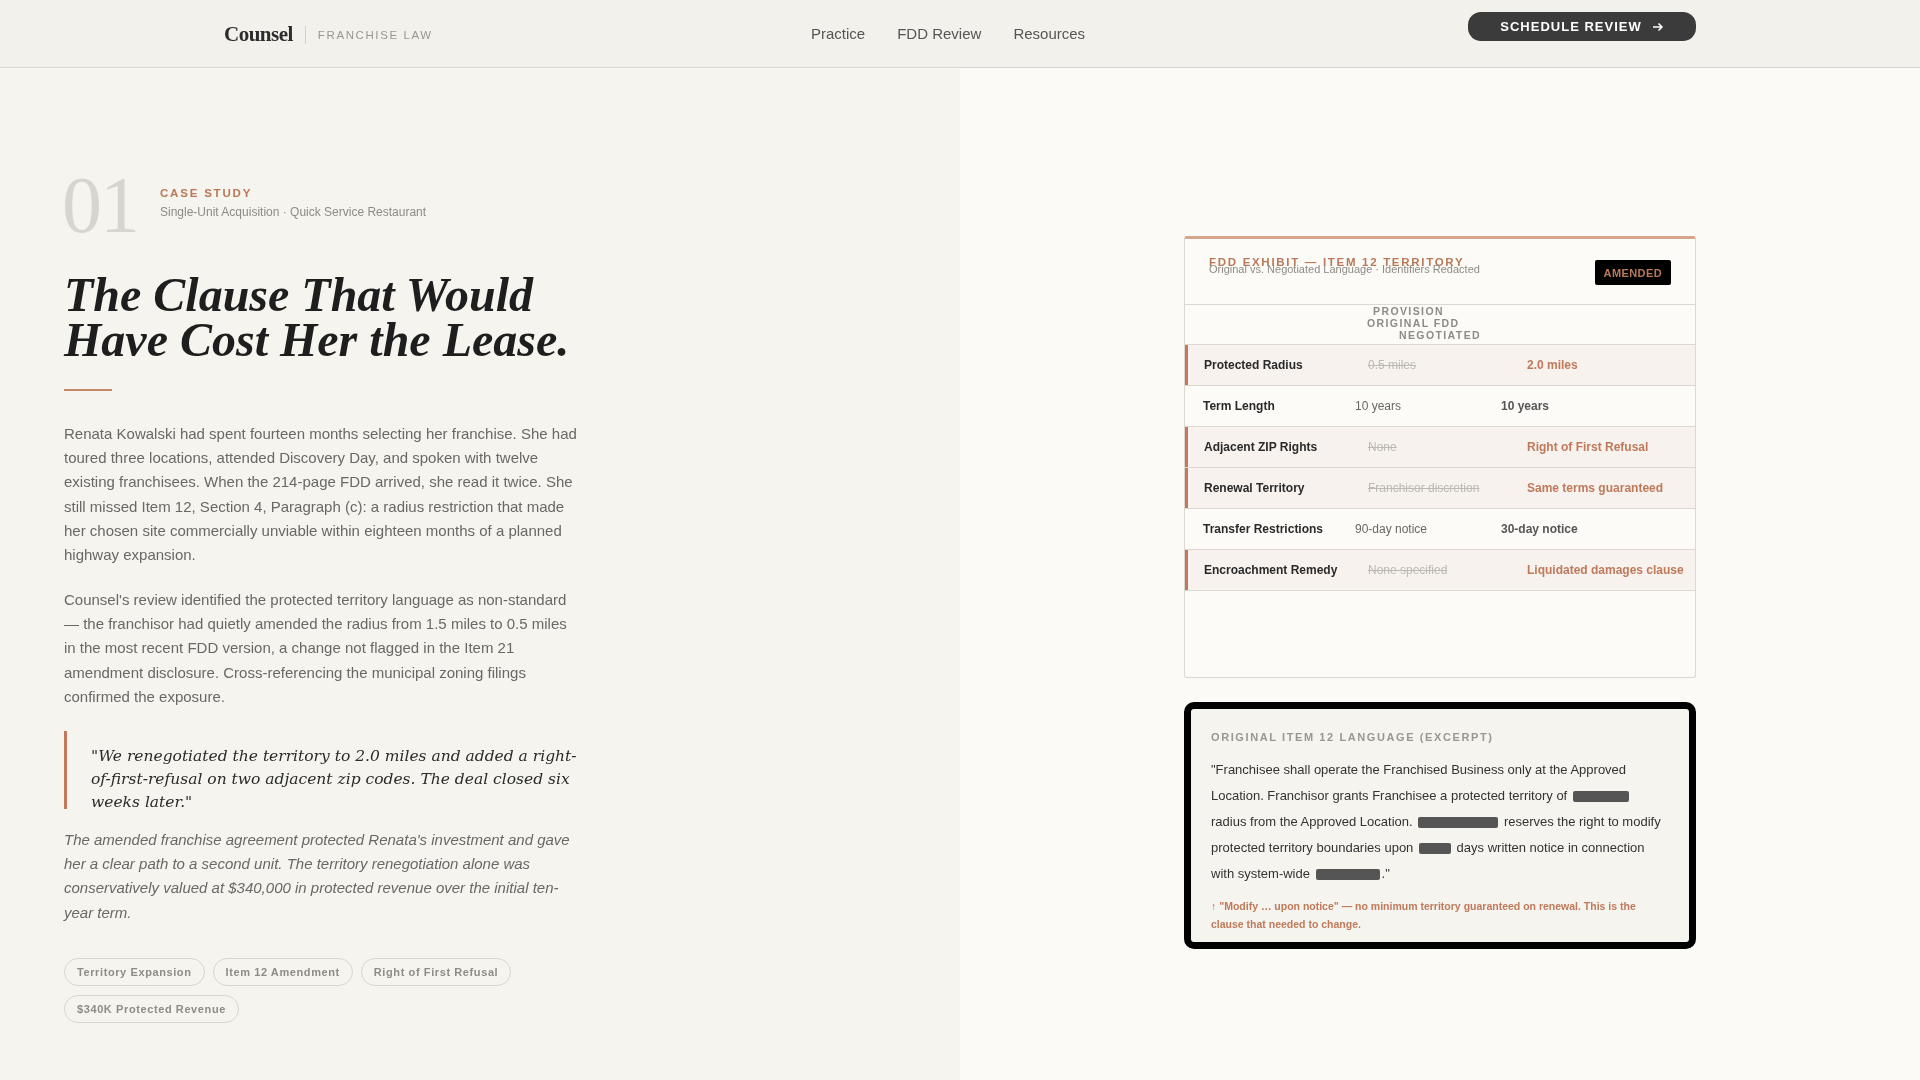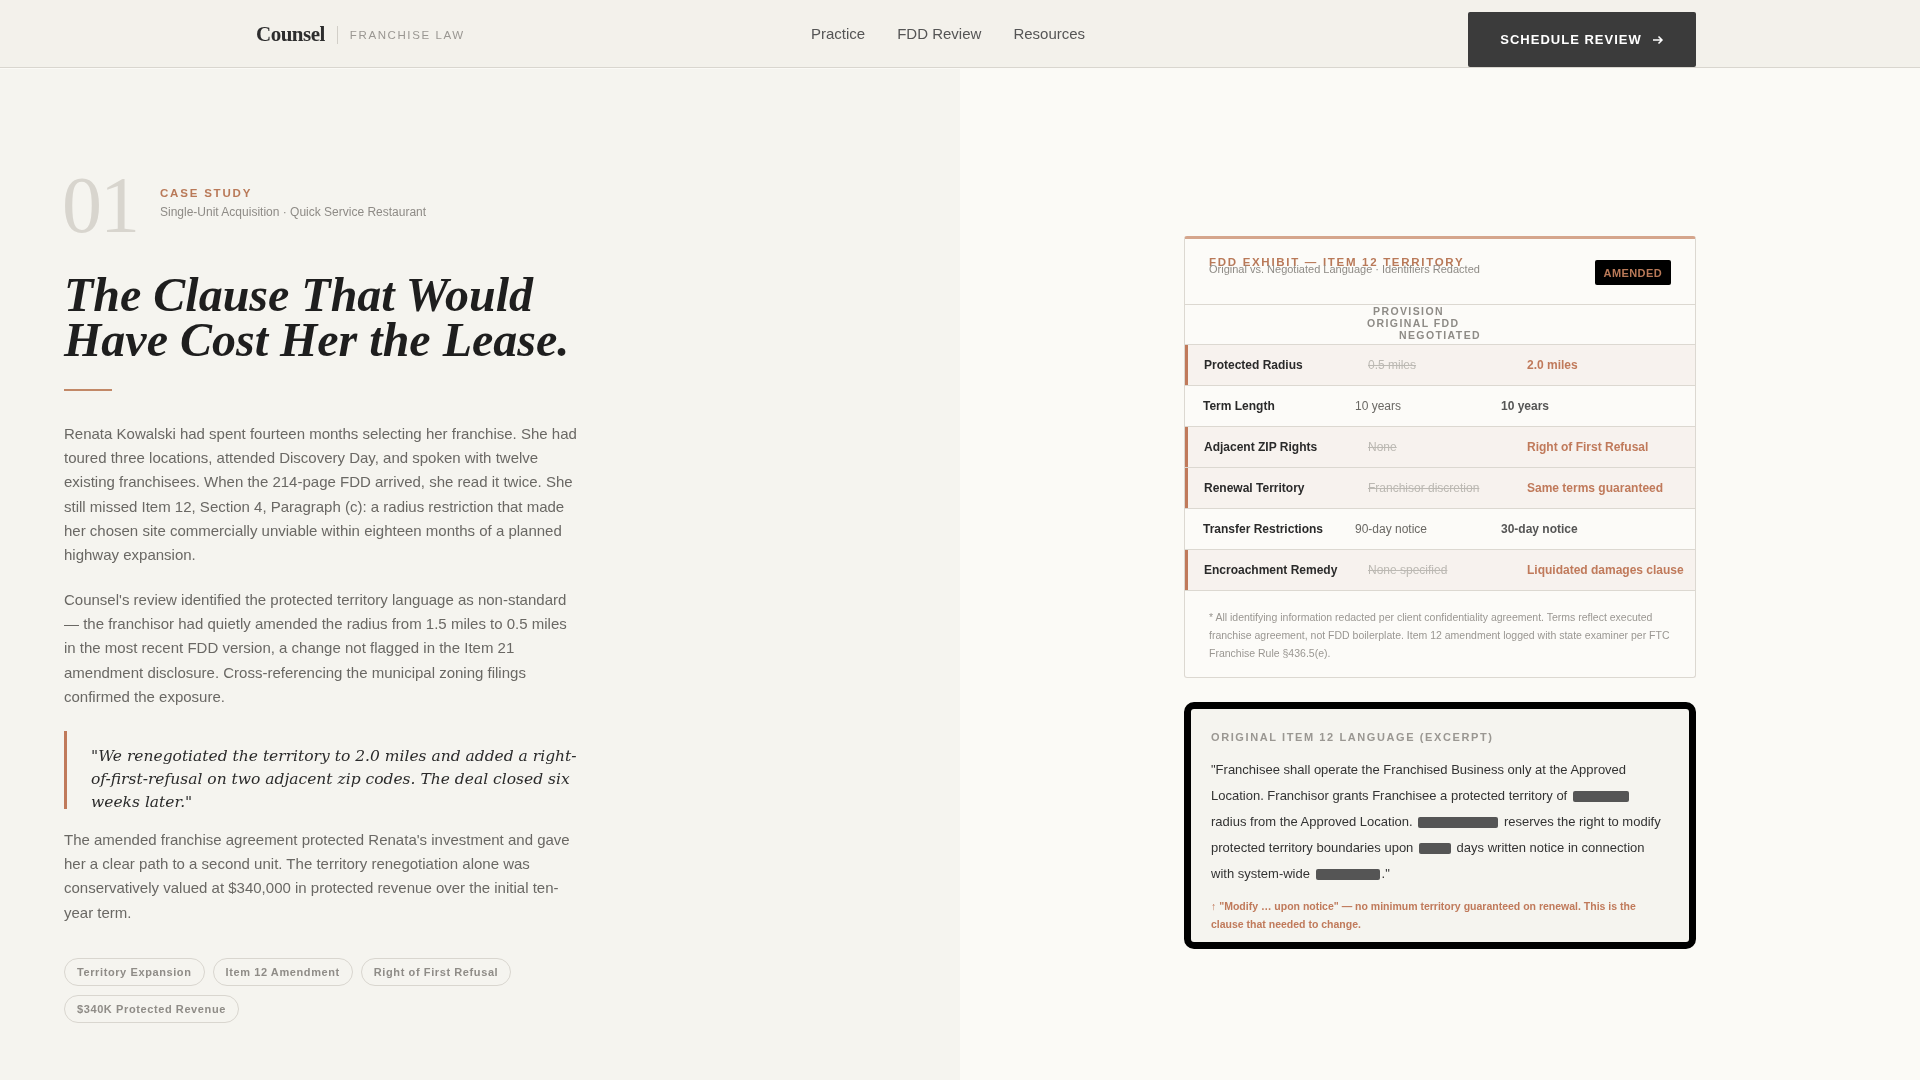--- a/index.html
+++ b/index.html
@@ -10,32 +10,32 @@
       color: #2a2a2a;
       position: relative;
     }
     
     .header {
       position: absolute; left: 0; top: 0; width: 1920px; height: 68px;
       background: #f3f1eb;
       border-bottom: 1px solid #d9d6cf;
       z-index: 5;
     }
-    .brand { position: absolute; left: 224px; top: 22px; display: flex; align-items: center; margin-left: 32px; }
+    .brand { position: absolute; left: 224px; top: 22px; display: flex; align-items: center; }
     .brand-name {
       font-family: "Liberation Serif", serif; font-weight: bold; font-size: 21px;
       color: #2d2d2d; letter-spacing: -0.5px;
     }
     .brand-divider { width: 1px; height: 18px; background: #d2cfc8; margin: 0 12px 0 12px; }
     .brand-sub { font-size: 11.5px; letter-spacing: 1.6px; color: #9a9792; }
     .nav { position: absolute; left: 811px; top: 25px; display: flex; gap: 32px; }
     .nav a { font-size: 15px; color: #555; text-decoration: none; }
     .cta {
-      position: absolute; left: 1468px; top: 12px; width: 228px; height: 55px;
-      background: #3b3b3b; color: #fff; border-radius: 2px;
+      position: absolute; left: 1468px; top: 12px; width: 228px; height: 29px;
+      background: #3b3b3b; color: #fff; border-radius: 13px;
       font-size: 13px; font-weight: bold; letter-spacing: 1px;
       display: flex; align-items: center; justify-content: center; gap: 10px;
       border: none; cursor: pointer;
     }
     .cta svg { width: 12px; height: 12px; }
 
     
     .left {
       position: absolute; left: 0; top: 69px; width: 960px; height: 1011px;
       background: #f5f4ef;
@@ -58,21 +58,21 @@
       font-family: "Liberation Serif", serif; font-style: italic; font-weight: bold;
       font-size: 48px; line-height: 45px; color: #1e1e1e;
     }
     .accent-rule { position: absolute; left: 64px; top: 389px; width: 48px; height: 2px; background: #c28867; }
     .para {
       position: absolute; left: 64px; width: 518px;
       font-size: 15px; line-height: 24.2px; color: #6a6864;
     }
     .p1 { top: 422px; }
     .p2 { top: 588px; }
-    .p3 { top: 828px; }
+    .p3 { top: 828px; font-style: italic; }
     .quote {
       position: absolute; left: 64px; top: 731px; width: 518px; height: 78px;
       border-left: 3px solid #c07a5b; padding: 14px 0 0 24px;
       font-family: "DejaVu Serif", serif; font-style: italic; font-size: 15.5px; line-height: 23px;
       color: #2a2a2a;
     }
     .tags { position: absolute; left: 64px; top: 958px; width: 520px; display: flex; flex-wrap: wrap; gap: 9px 8px; }
     .tag {
       border: 1px solid #d9d6cf; border-radius: 14px; padding: 0 12px; height: 28px;
       font-size: 11px; font-weight: bold; letter-spacing: 0.6px; color: #8f8c87;
@@ -212,21 +212,20 @@
   <div class="row">
     <div class="col1">Transfer Restrictions</div>
     <div class="col2">90-day notice</div>
     <div class="col3">30-day notice</div>
   </div>
   <div class="row changed">
     <div class="col1">Encroachment Remedy</div>
     <div class="col2">None specified</div>
     <div class="col3">Liquidated damages clause</div>
   </div>
-  <div class="footnote">* All identifying information redacted per client confidentiality agreement. Terms reflect executed franchise agreement, not FDD boilerplate. Item 12 amendment logged with state examiner per FTC Franchise Rule §436.5(e).</div>
 </div>
 
 <div class="excerpt">
   <div class="excerpt-label">ORIGINAL ITEM 12 LANGUAGE (EXCERPT)</div>
   <div class="excerpt-text">
     <span>"Franchisee shall operate the Franchised Business only at the Approved Location. Franchisor grants Franchisee a protected territory of</span>
     <span class="redact" style="width:56px"></span>
     <span>radius from the Approved Location.</span>
     <span class="redact" style="width:80px"></span>
     <span>reserves the right to modify protected territory boundaries upon</span>

